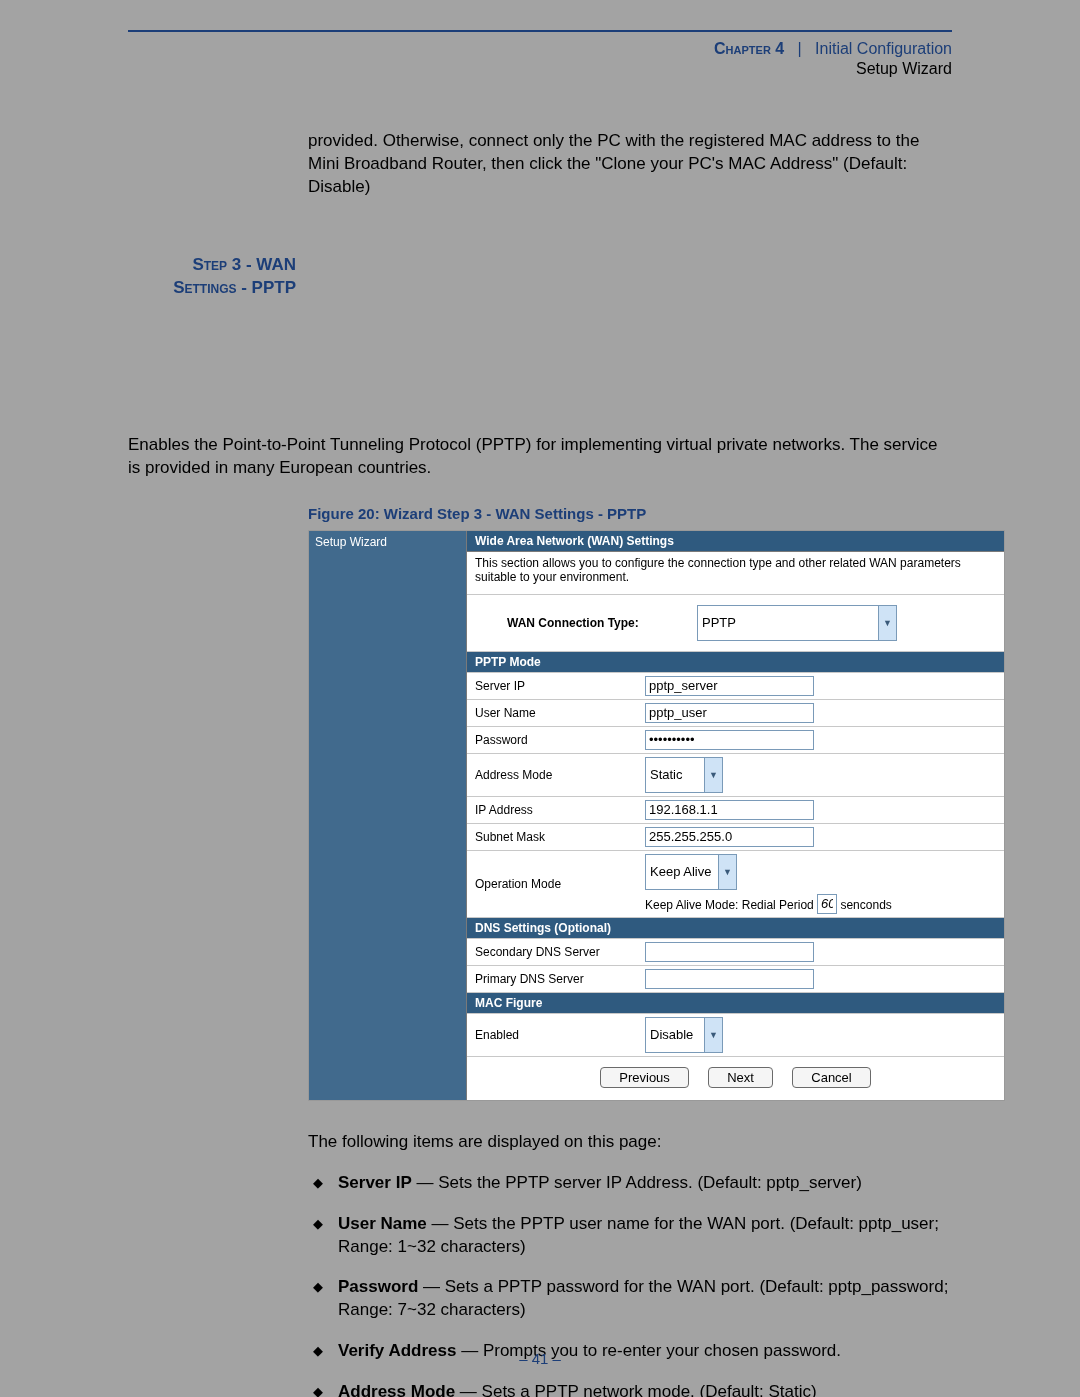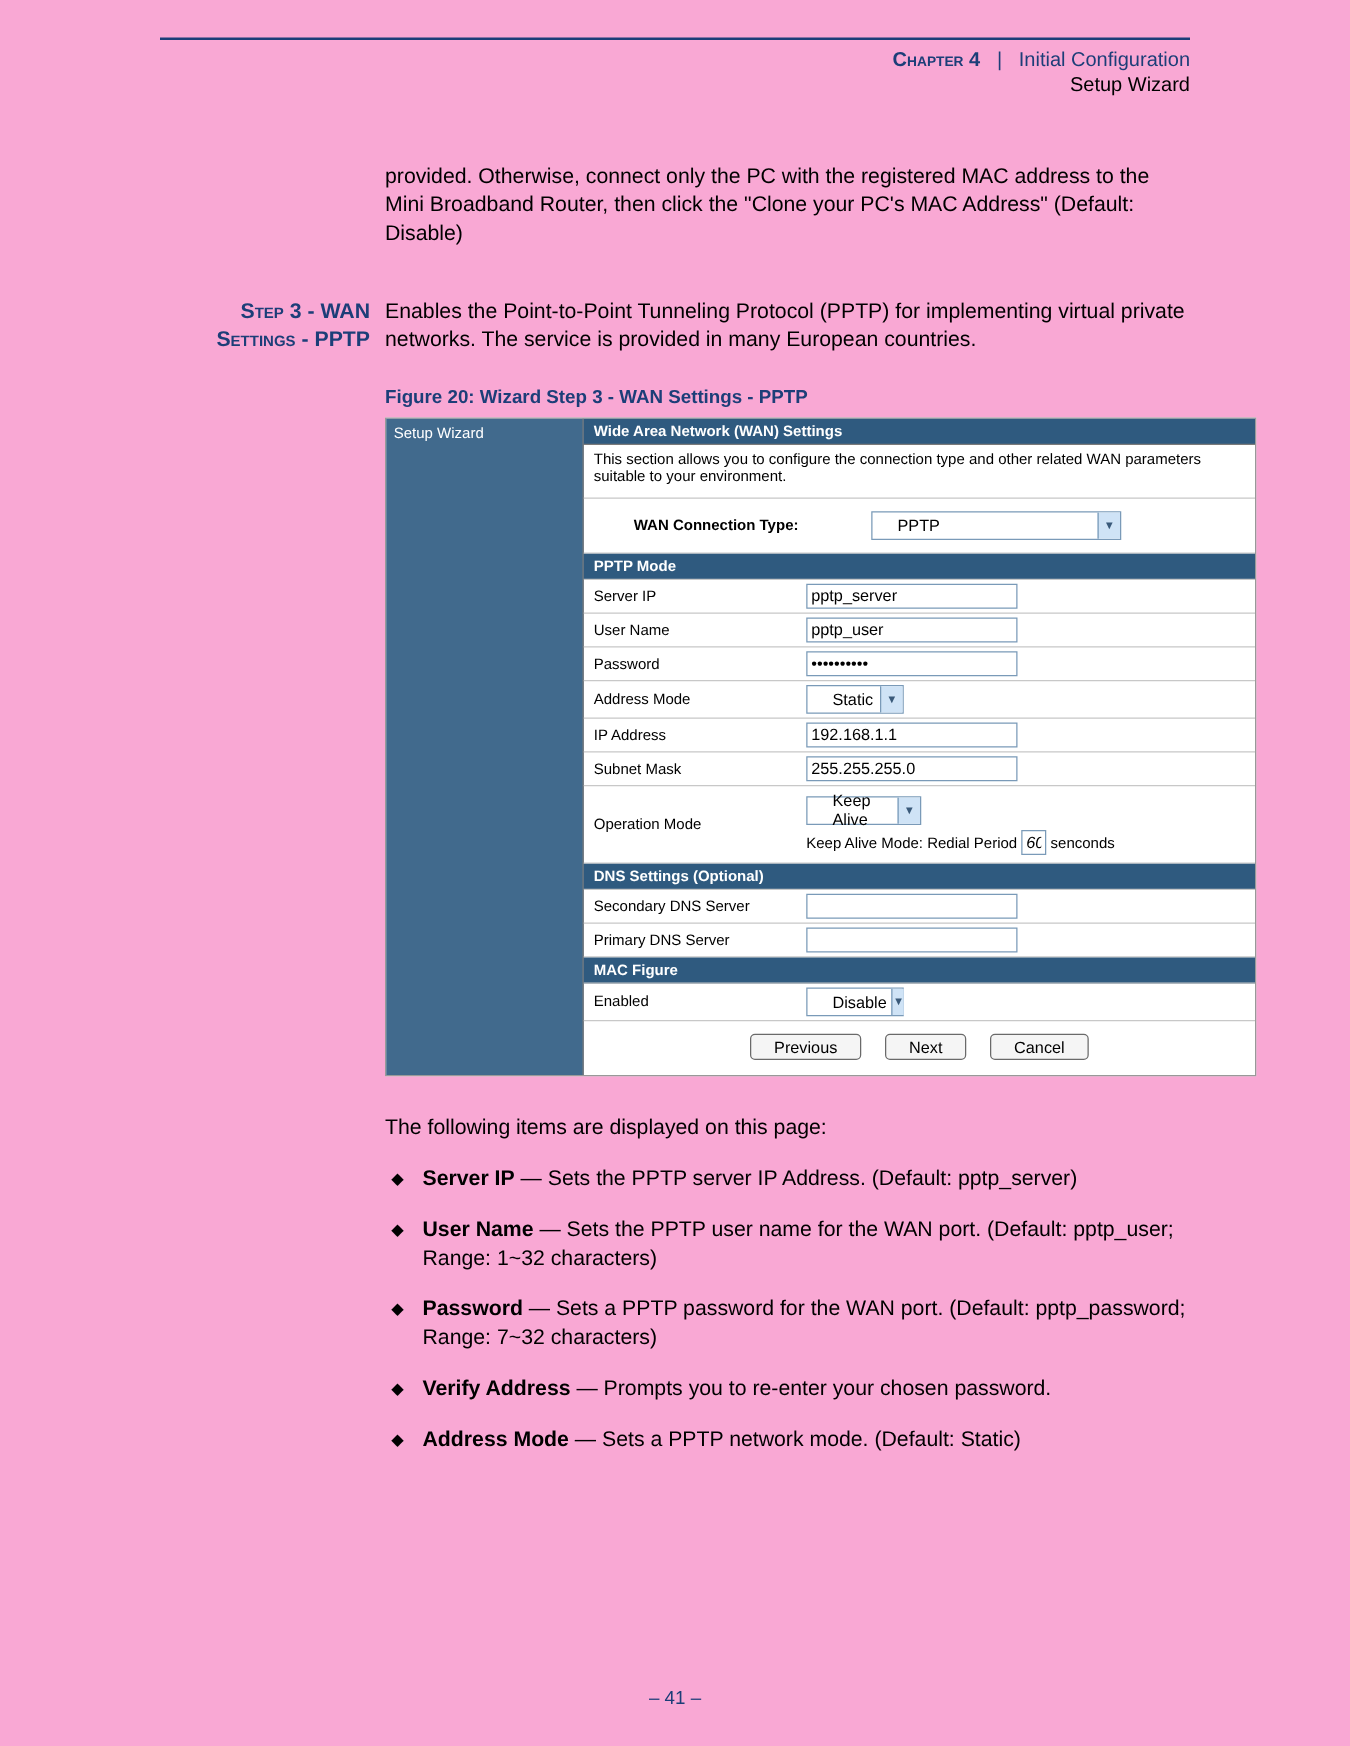--- a/index.html
+++ b/index.html
@@ -6,21 +6,21 @@
     margin: 0;
     padding: 0;
     font-family: Verdana, Arial, sans-serif;
     background: #fff;
     color: #000;
   }
   .page {
     width: 1080px;
     height: 1397px;
     position: relative;
-    background: #f9a8d4;
+    background: #a3a3a3;
     box-sizing: border-box;
   }
   .top-rule {
     position: absolute;
     top: 30px;
     left: 128px;
     right: 128px;
     border-top: 2px solid #1c3e78;
   }
   .header {
@@ -44,22 +44,23 @@
     top: 130px;
     left: 128px;
     right: 128px;
   }
   .intro-para {
     margin-left: 180px;
     font-size: 17px;
     line-height: 1.35;
   }
   .section {
-    margin-top: 39px;
-    display: flex;
+    margin-top: 55px;
+    display: flex;
+    flex-direction: column;
   }
   .section-heading {
     width: 180px;
     flex: 0 0 180px;
     text-align: right;
     padding-right: 12px;
     box-sizing: border-box;
     color: #1c3e78;
     font-weight: bold;
     font-variant: small-caps;
@@ -160,25 +161,24 @@
     width: 169px;
     box-sizing: border-box;
     height: 20px;
   }
   .ss-input.short { width: 20px; font-style: italic; }
   .ss-select {
     border: 1px solid #7a9ab8;
     background: #fff;
     font-size: 13px;
     font-family: Arial, sans-serif;
-    height: 23px;
+    height: 36px;
     display: inline-flex;
     align-items: center;
     box-sizing: border-box;
-    padding-left: 16px;
   }
   .ss-select.wide { width: 200px; }
   .ss-select.med { width: 78px; }
   .ss-select.med2 { width: 92px; }
   .ss-select .sel-text {
     flex: 1;
     padding: 0 4px;
   }
   .ss-select .sel-arrow {
     width: 17px;

